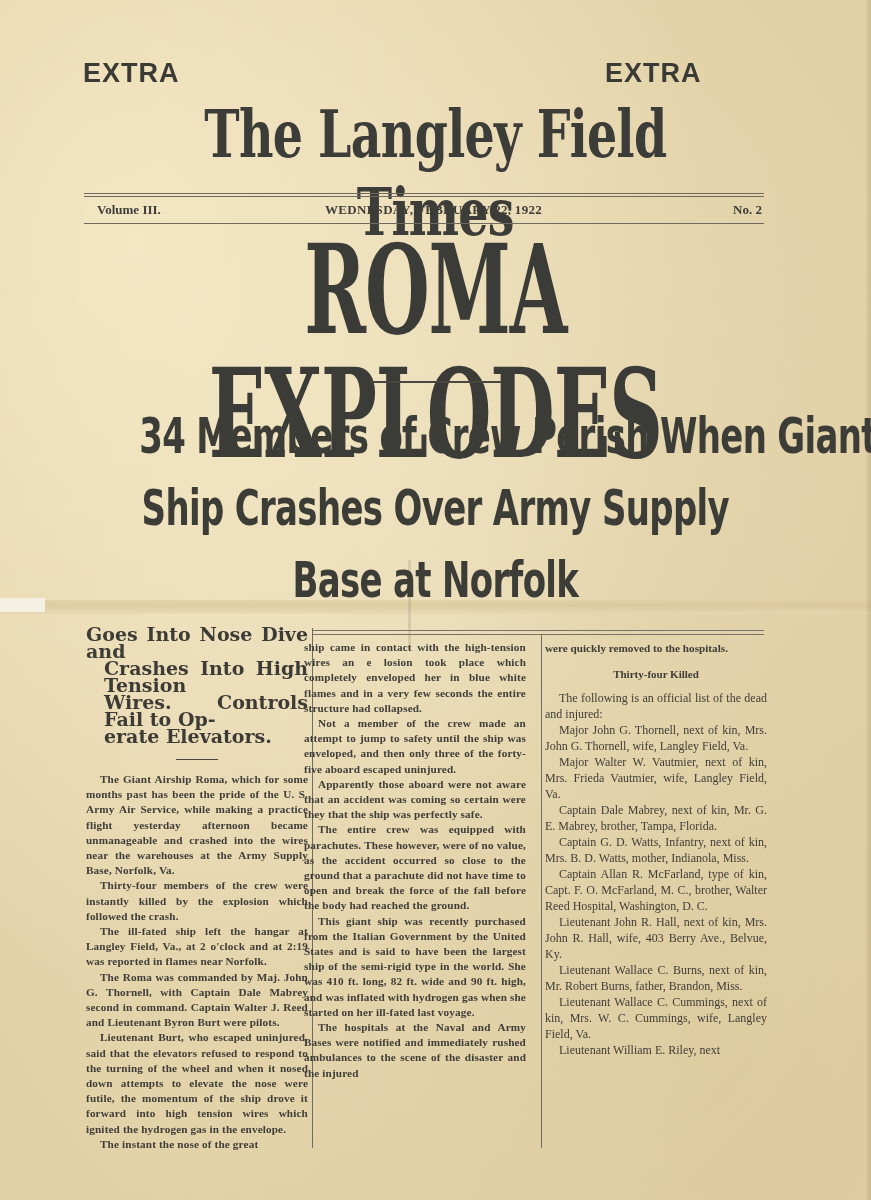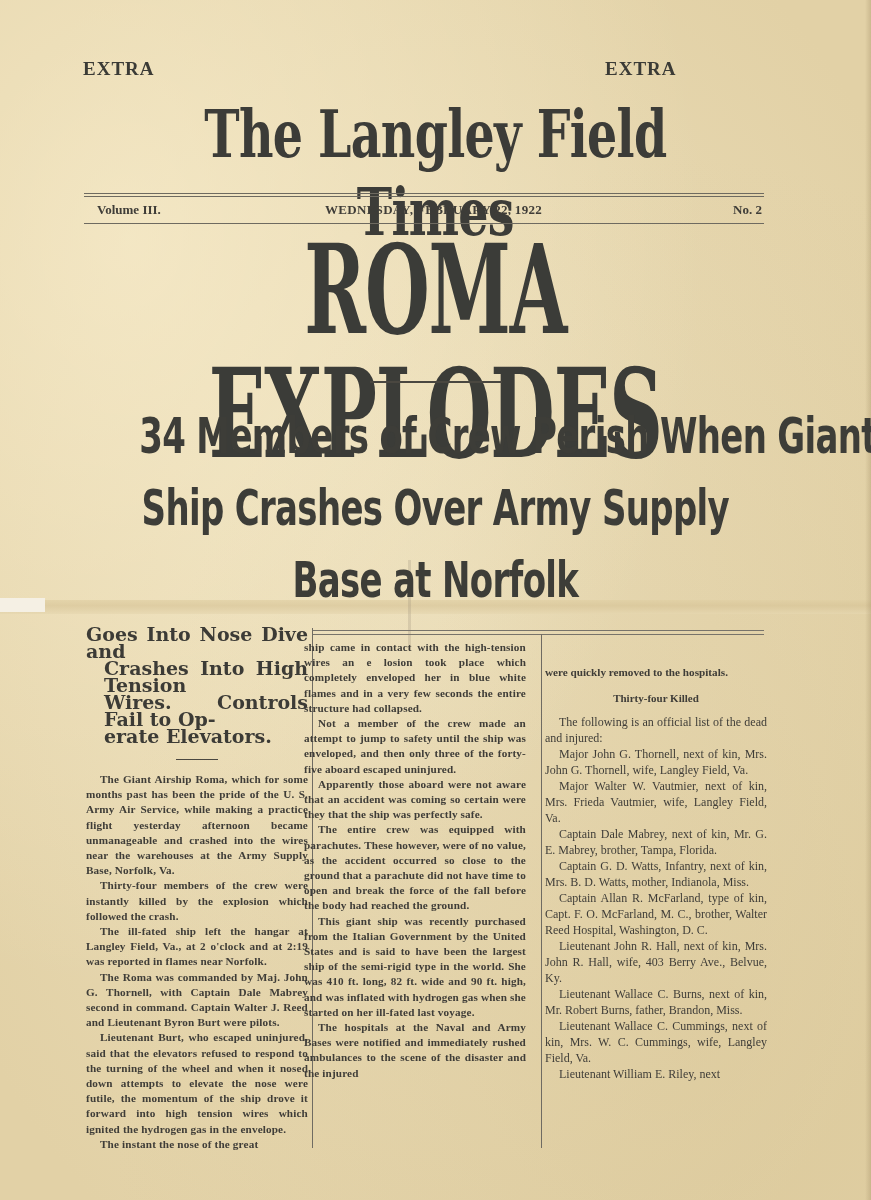--- a/index.html
+++ b/index.html
@@ -28,22 +28,22 @@
   .fold-v {
     position: absolute; left: 408px; top: 560px; width: 3px; height: 90px;
     background: rgba(150,140,120,0.25);
   }
   .right-edge {
     position: absolute; right: 0; top: 0; width: 6px; height: 1200px;
     background: linear-gradient(90deg, rgba(0,0,0,0), rgba(160,140,100,0.35));
   }
   .extra {
     position: absolute; top: 58px;
-    font-family: Liberation Serif, serif; font-weight: bold;
-    font-size: 19px; letter-spacing: 1px; color: #3b3b36;
+    font-family: Liberation Sans, sans-serif; font-weight: bold;
+    font-size: 27px; letter-spacing: 1px; color: #3b3b36;
   }
   .extra.left { left: 83px; }
   .extra.right { left: 605px; }
   .masthead {
     position: absolute; left: 0; top: 95px; width: 871px; text-align: center;
     font-family: "DejaVu Serif", serif; font-weight: bold;
     font-size: 66px; color: #3c3c38;
     transform: scaleX(0.72); transform-origin: 435px 0;
     letter-spacing: -1px;
   }
@@ -87,21 +87,21 @@
   .col {
     position: absolute; width: 222px;
     font-family: "Liberation Serif", serif; font-size: 11.2px; line-height: 15.2px;
     color: #3f3d38; text-align: justify;
   }
   .col p { margin: 0; text-indent: 14px; }
   .col p.noind { text-indent: 0; }
   .col.bold p { font-weight: bold; letter-spacing: 0.15px; }
   .col.c1 { left: 86px; top: 626px; }
   .col.c2 { left: 304px; top: 640px; }
-  .col.c3 { left: 545px; top: 640px; font-size: 12px; line-height: 16px; margin-top: 24px; }
+  .col.c3 { left: 545px; top: 640px; font-size: 12px; line-height: 16px; }
   .deck {
     font-family: "DejaVu Serif", serif; font-weight: bold;
     font-size: 19px; line-height: 17px; color: #3c3b36;
     text-align: justify; padding-left: 0;
   }
   .deck span { display: block; }
   .deck .hang { padding-left: 18px; }
   .deck-rule { width: 42px; height: 1px; background: #4a4740; margin: 14px auto 12px auto; }
   .subtitle-killed {
     font-family: "Liberation Serif", serif; font-weight: bold; text-align: center;

